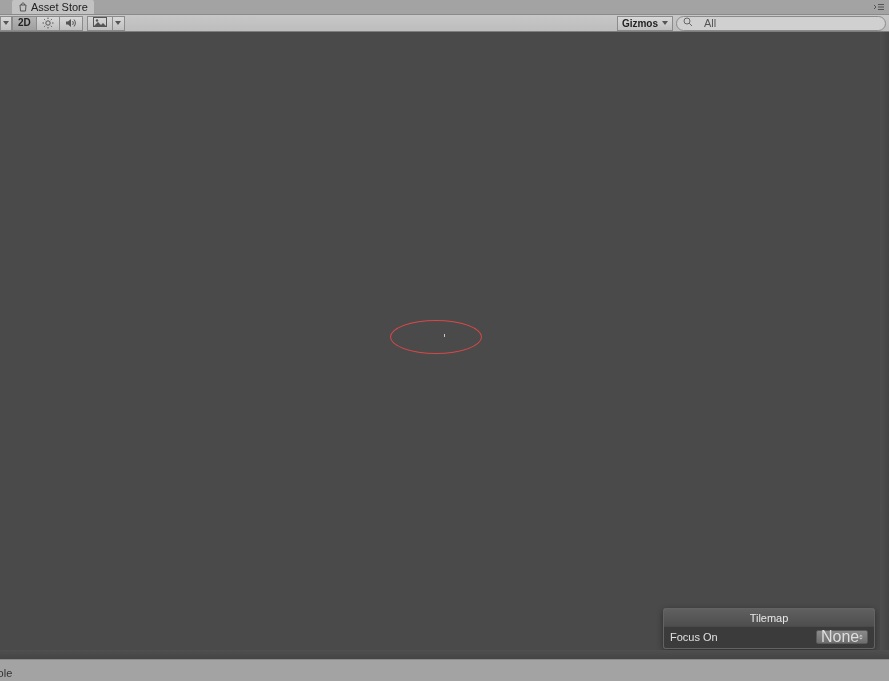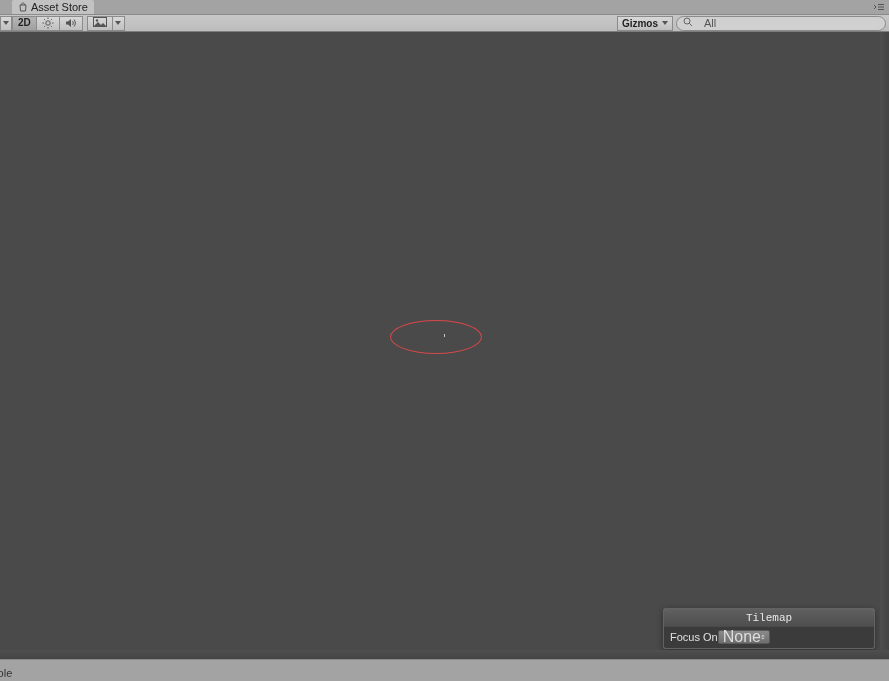--- a/index.html
+++ b/index.html
@@ -162,26 +162,26 @@
   }
   .tilemap-title {
     height: 18px;
     background: linear-gradient(rgba(120,120,120,0.6), rgba(90,90,90,0.6));
     display: flex;
     align-items: center;
     justify-content: center;
     color: #e8e8e8;
     font-size: 11px;
     border-bottom: 1px solid rgba(60,60,60,0.6);
-    font-family: Liberation Mono, monospace;
   }
   .tilemap-body {
     padding: 3px 6px 4px 6px;
     display: flex;
     align-items: center;
+    justify-content: space-between;
   }
   .tilemap-body-label {
     color: #e0e0e0;
     font-size: 11px;
   }
   .tilemap-select {
     width: 52px;
     height: 14px;
     border: 1px solid #5a5a5a;
     border-radius: 2px;

